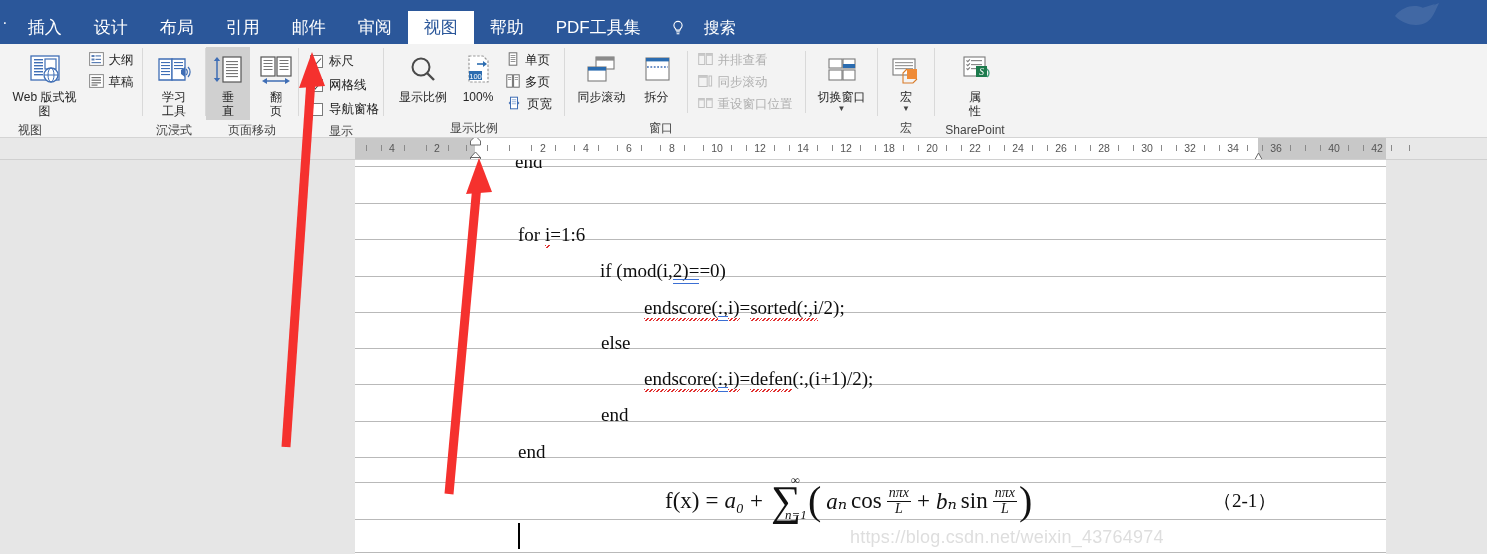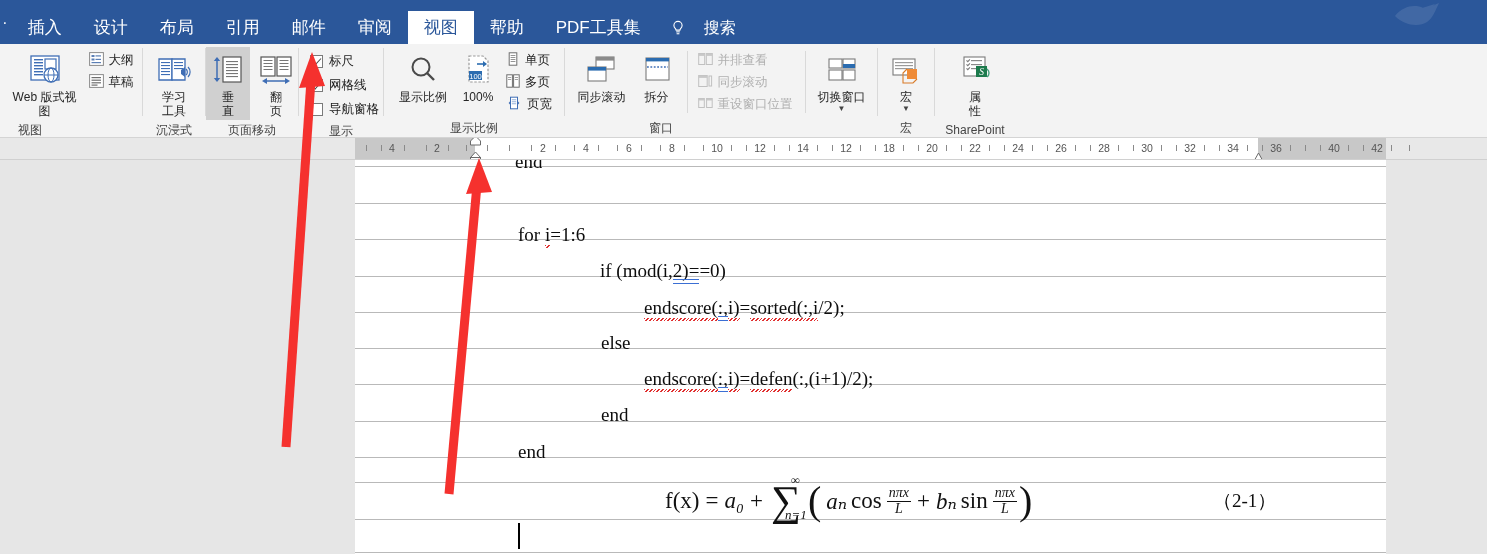--- a/index.html
+++ b/index.html
@@ -707,20 +707,21 @@
           <span style="display:block">L</span>
         </span>
         <span style="font-size:40px;font-weight:300;line-height:20px;margin-left:2px">)</span>
       </div>
 
       <div class="doctext" style="left:858px;top:328px;font-size:19px">（2-1）</div>
 
       <div class="caret-bar" style="left:163px;top:363px;height:26px"></div>
     </div>
 
+    <div class="watermark" style="left:850px;top:367px">https://blog.csdn.net/weixin_43764974</div>
   </div>
 
   <svg class="arrows">
     <g>
       <path d="M286,447 L311,80" stroke="#f5312e" stroke-width="9" fill="none"></path>
       <path d="M312,52 L325,86 L299,88 Z" fill="#f5312e"></path>
     </g>
     <g>
       <path d="M449,494 L477,185" stroke="#f5312e" stroke-width="9" fill="none"></path>
       <path d="M479,158 L492,192 L466,194 Z" fill="#f5312e"></path>

